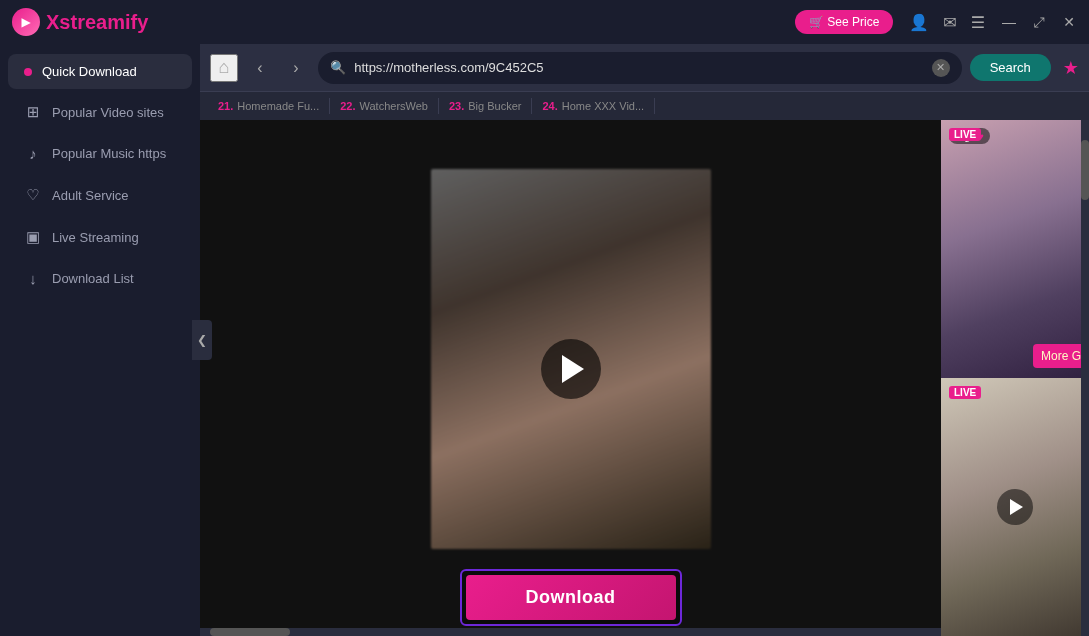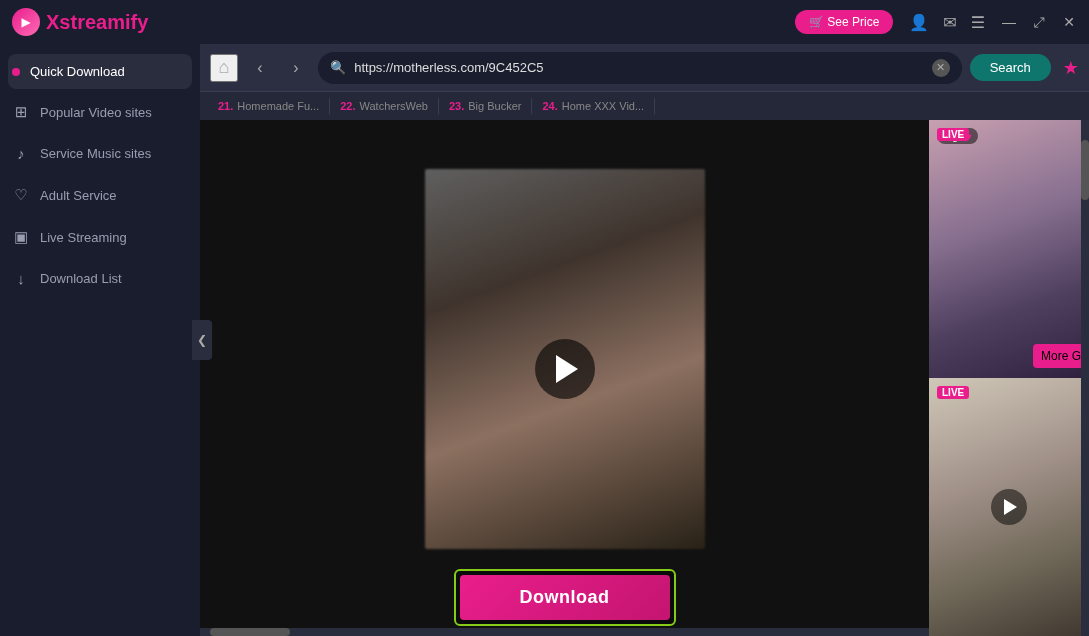--- a/index.html
+++ b/index.html
@@ -123,21 +123,21 @@
       align-items: center;
       justify-content: center;
       cursor: pointer;
       z-index: 10;
     }
 
     .sidebar-item {
       display: flex;
       align-items: center;
       gap: 10px;
-      padding: 10px 4px;
+      padding: 10px 16px;
       cursor: pointer;
       color: #9a9db0;
       font-size: 13px;
       border-radius: 8px;
       margin: 2px 8px;
       transition: background 0.2s;
     }
     .sidebar-item.active {
       background: #2a2d3e;
       color: white;
@@ -322,40 +322,40 @@
     .download-section {
       position: absolute;
       bottom: 10px;
       left: 50%;
       transform: translateX(-50%);
       display: flex;
       flex-direction: column;
       align-items: center;
     }
     .download-btn-wrapper {
-      border: 2px solid #84cc16;
+      border: 2px solid #6d28d9;
       border-radius: 6px;
       padding: 4px;
       background: rgba(0,0,0,0.3);
     }
     .download-button {
       background: linear-gradient(135deg, #e91e8c, #c41570);
       color: white;
       border: none;
       border-radius: 4px;
       padding: 12px 60px;
       font-size: 18px;
       font-weight: 600;
       cursor: pointer;
       letter-spacing: 0.5px;
     }
 
     
     .live-sidebar {
-      width: 160px;
+      width: 148px;
       background: #1a1d2e;
       display: flex;
       flex-direction: column;
       overflow: hidden;
       position: relative;
     }
 
     .live-card {
       height: 50%;
       position: relative;
@@ -385,21 +385,21 @@
       font-weight: bold;
       padding: 1px 5px;
       border-radius: 3px;
     }
 
     .more-btn {
       position: absolute;
       bottom: 10px;
       right: 0;
       background: #e91e8c;
-      color: #000000;
+      color: #fef9c3;
       font-size: 12px;
       padding: 5px 8px;
       border-radius: 4px 0 0 4px;
     }
 
     .user-badge {
       position: absolute;
       top: 8px;
       left: 8px;
       background: rgba(0,0,0,0.5);
@@ -505,21 +505,21 @@
     <div class="sidebar-item active">
       <span class="sidebar-dot"></span>
       <span>Quick Download</span>
     </div>
     <div class="sidebar-item">
       <span class="sidebar-icon">⊞</span>
       <span>Popular Video sites</span>
     </div>
     <div class="sidebar-item">
       <span class="sidebar-icon">♪</span>
-      <span>Service Music sites</span>
+      <span>Popular Music https</span>
     </div>
     <div class="sidebar-item">
       <span class="sidebar-icon">♡</span>
       <span>Adult Service</span>
     </div>
     <div class="sidebar-item">
       <span class="sidebar-icon">▣</span>
       <span>Live Streaming</span>
     </div>
     <div class="sidebar-item">

